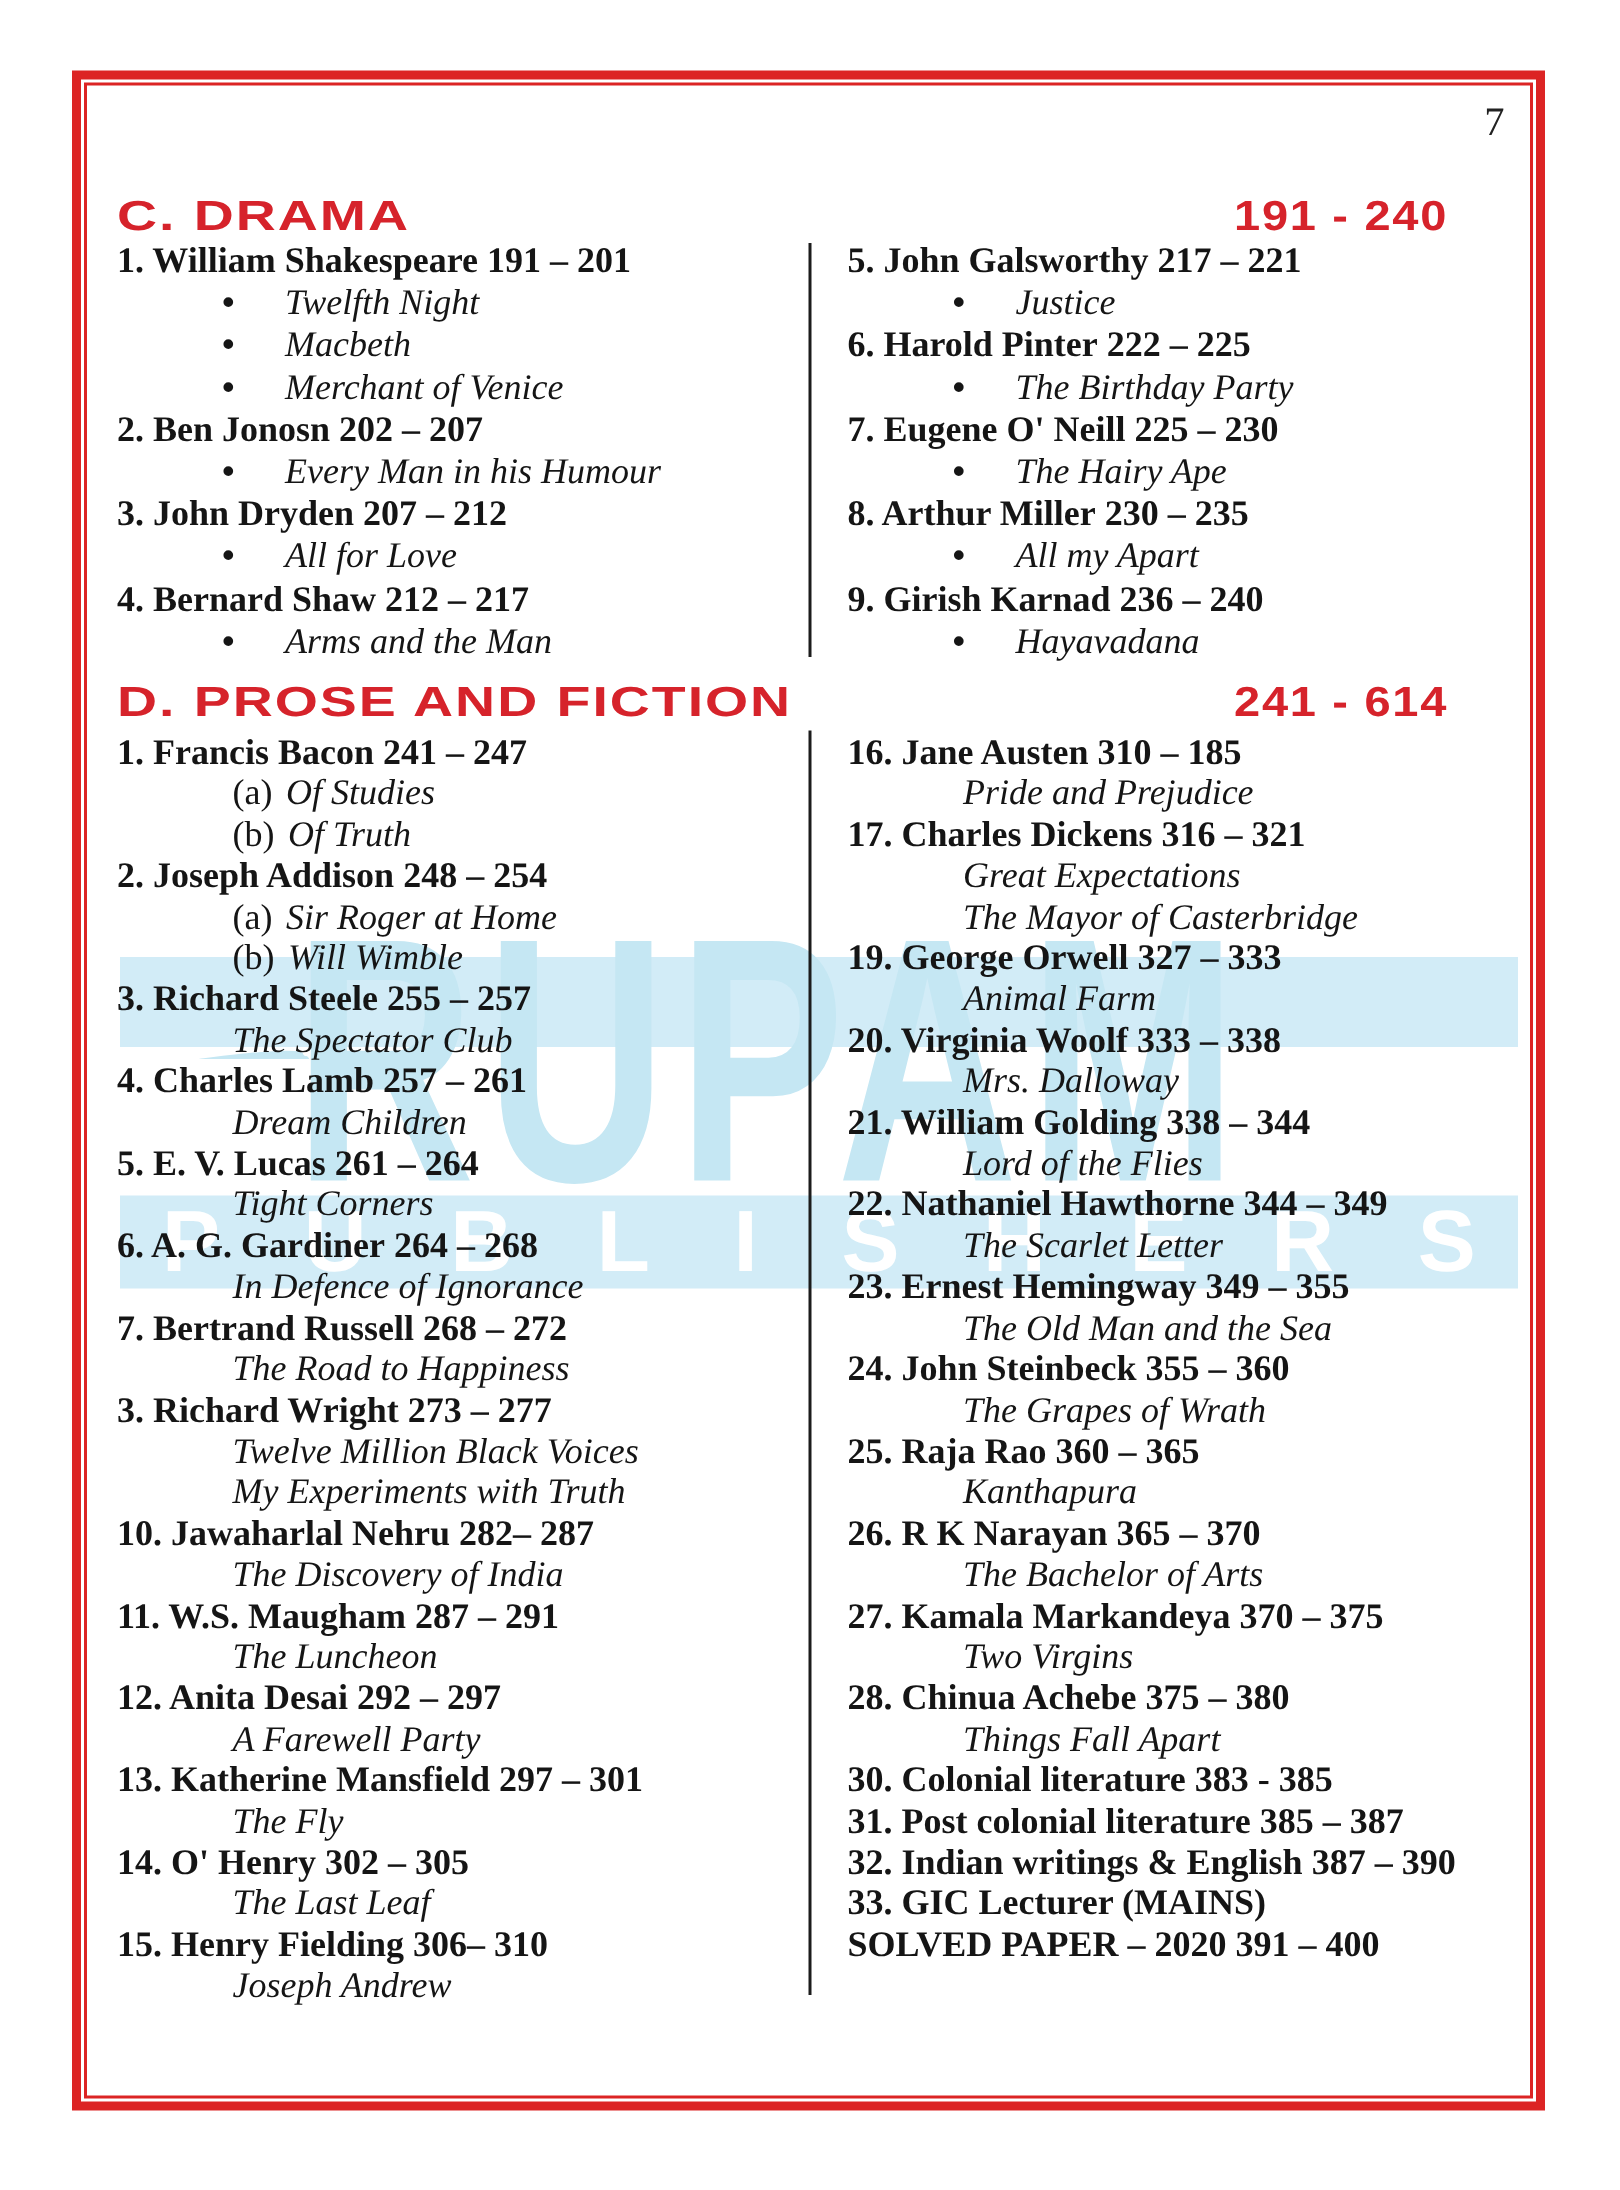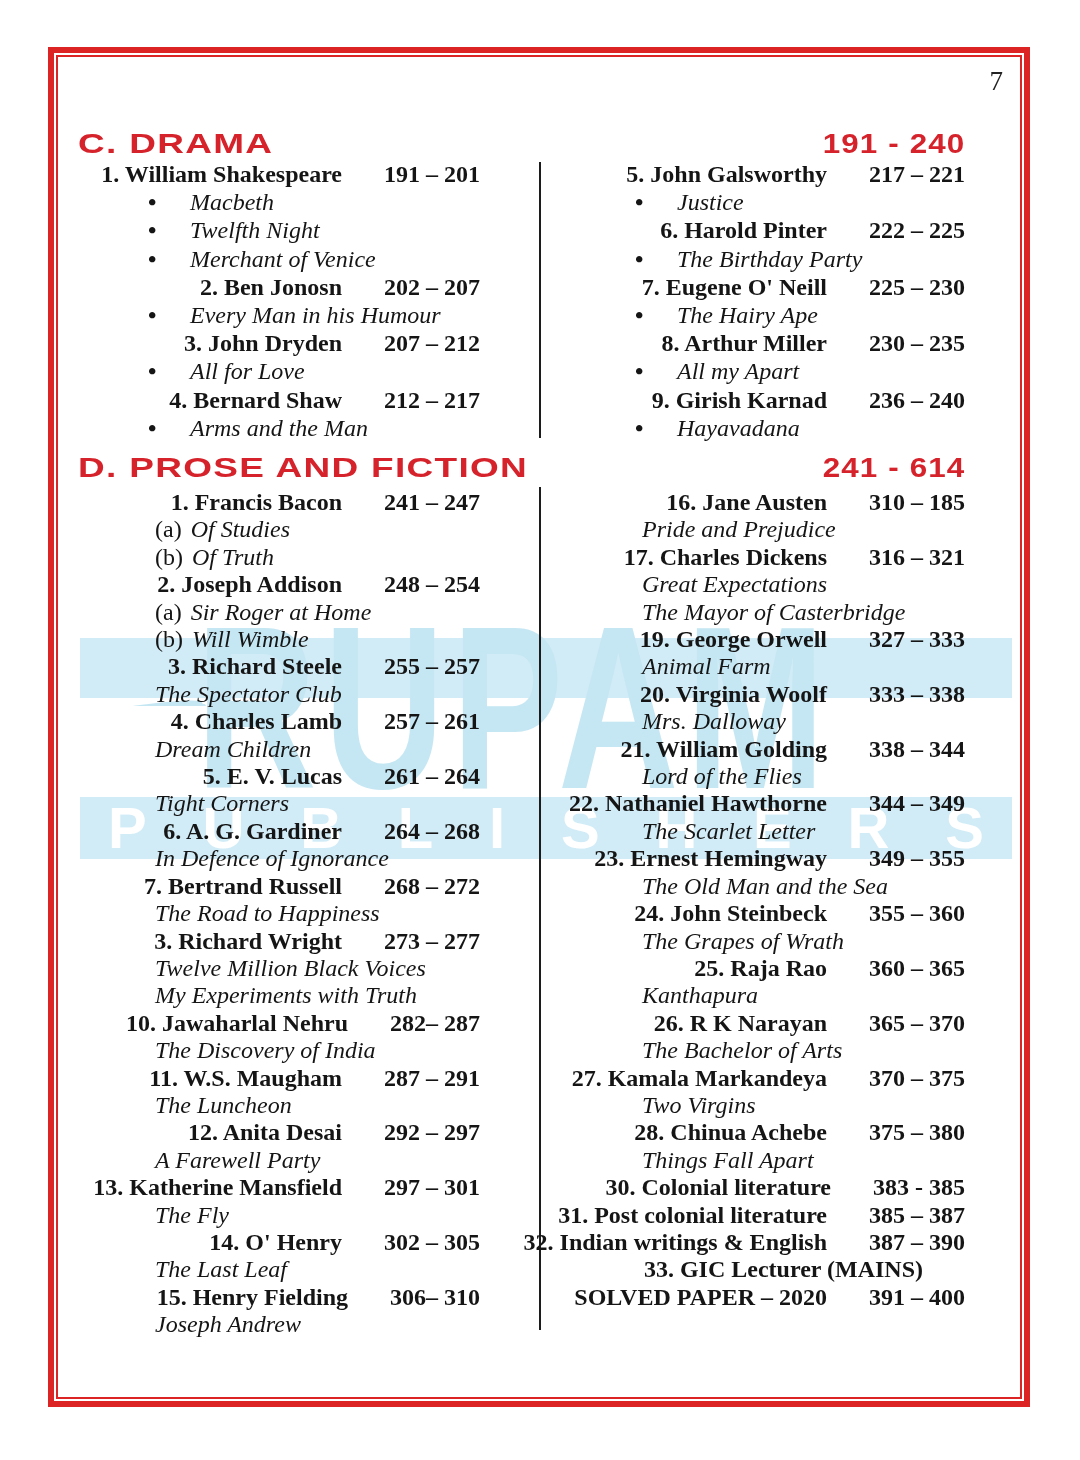--- a/index.html
+++ b/index.html
@@ -41,21 +41,21 @@
     position:absolute;left:78px;right:115px;z-index:3;display:flex;justify-content:space-between;
     font-family:"Liberation Sans",sans-serif;font-weight:700;font-size:28px;line-height:34px;
     color:#d6232b;white-space:nowrap;
   }
   .sec-head .t{display:inline-block;transform:scaleX(1.32);transform-origin:left center;letter-spacing:1px;}
   .sec-head .r{display:inline-block;transform:scaleX(1.12);transform-origin:right center;letter-spacing:1px;}
   #head-drama{top:127px;}
   #head-prose{top:451px;}
   
   .col{position:absolute;z-index:3;font-size:24px;font-weight:700;white-space:nowrap;}
-  .col .row{display:flex;justify-content:flex-end;gap:36px;}
+  .col .row{display:flex;justify-content:flex-start;}
   .col .rng{margin-left:6px;}
   .col .work{font-weight:400;font-style:italic;}
   .s0{line-height:28.2px;}
   .s1{line-height:27.4px;}
   .s0 .work{padding-left:70px;}
   .s1 .work{padding-left:77px;}
   .work .bull{font-style:normal;font-weight:700;display:inline-block;width:42px;}
   .work .pre{font-style:normal;margin-right:9px;}
   #drama-left {top:160px;left:78px;width:402px;}
   #drama-right{top:160px;left:565px;width:400px;}
@@ -110,22 +110,22 @@
 </div>
 
 <div class="divider" id="div-drama"></div>
 <div class="divider" id="div-prose"></div>
 
 <div class="col s0" id="drama-left">
     <div class="row">
       <span class="lab">1. William Shakespeare</span>
       <span class="rng">191 – 201</span>
     </div>
+    <div class="work"><span class="bull">•</span><span class="wt">Twelfth Night</span></div>
     <div class="work"><span class="bull">•</span><span class="wt">Macbeth</span></div>
-    <div class="work"><span class="bull">•</span><span class="wt">Twelfth Night</span></div>
     <div class="work"><span class="bull">•</span><span class="wt">Merchant of Venice</span></div>
     <div class="row">
       <span class="lab">2. Ben Jonosn</span>
       <span class="rng">202 – 207</span>
     </div>
     <div class="work"><span class="bull">•</span><span class="wt">Every Man in his Humour</span></div>
     <div class="row">
       <span class="lab">3. John Dryden</span>
       <span class="rng">207 – 212</span>
     </div>

